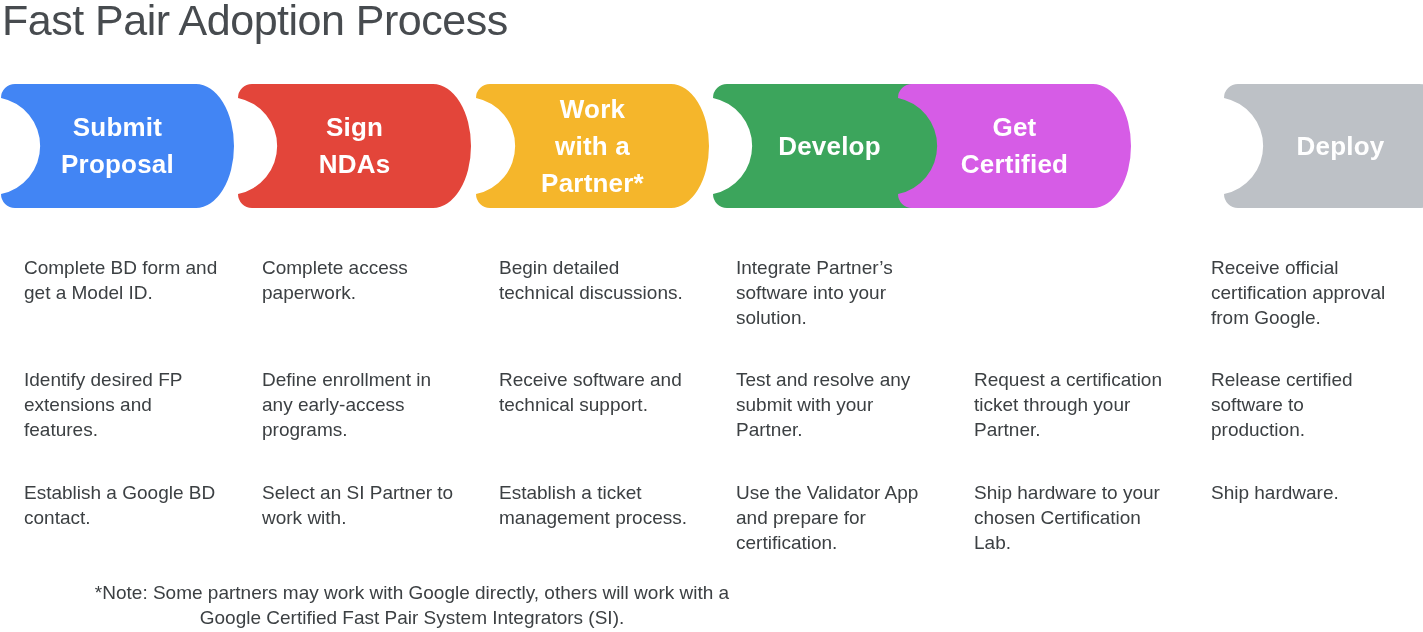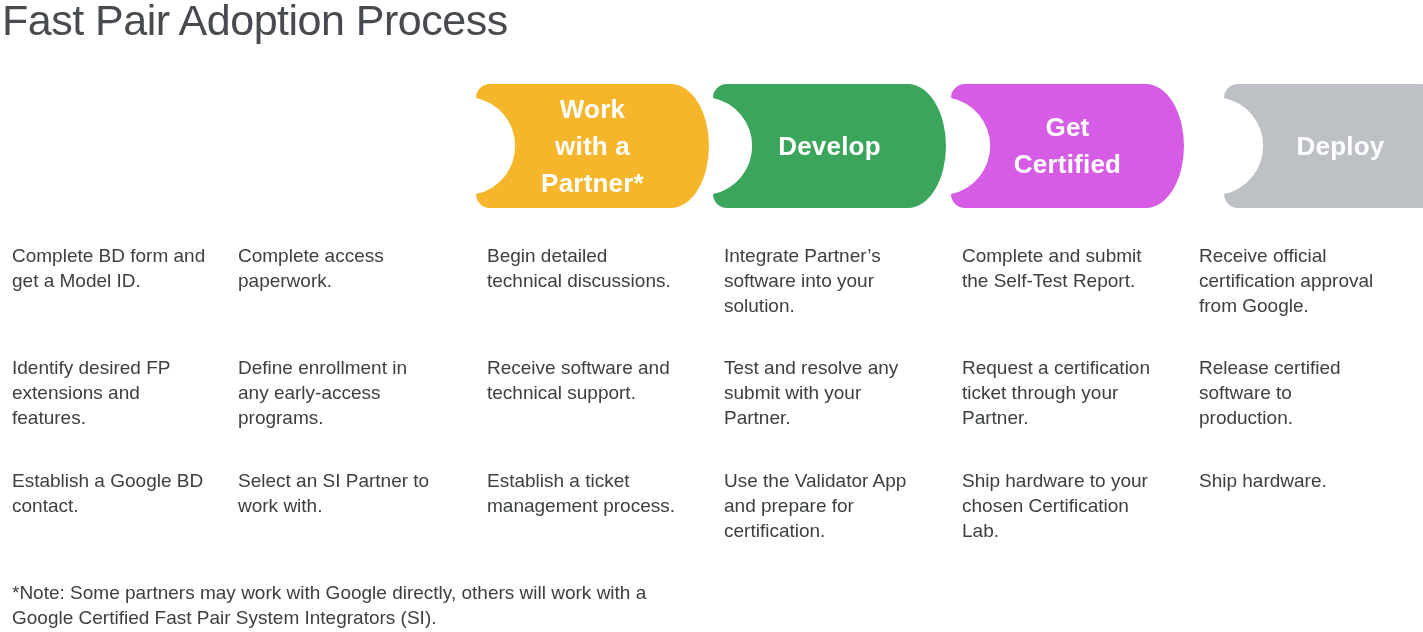--- a/index.html
+++ b/index.html
@@ -17,41 +17,55 @@
   .stage-label{
     position:absolute;left:0;top:0;right:0;bottom:0;
     display:flex;align-items:center;justify-content:center;
     text-align:center;color:#ffffff;font-size:26px;font-weight:700;
     line-height:37px;white-space:pre-line;letter-spacing:0.2px;
   }
   .stage.s1{left:1px}
   .stage.s2{left:238px}
   .stage.s3{left:476px}
   .stage.s4{left:713px}
-  .stage.s5{left:951px}
+  .stage.s5{left:898px}
   .stage.s6{left:1224px}
   .step{
-    position:absolute;margin:0;width:232px;
+    position:absolute;margin:12px;width:232px;
     font-size:19px;line-height:25px;color:#3c4043;white-space:pre-line;
   }
-  .c1{left:12px}.c2{left:238px}.c3{left:487px}.c4{left:724px}.c5{left:962px}.c6{left:1199px}
+  .c1{left:12px}.c2{left:250px}.c3{left:487px}.c4{left:724px}.c5{left:962px}.c6{left:1199px}
   .r1{top:243px}.r2{top:355px}.r3{top:468px}
   .footnote{
     position:absolute;left:12px;top:580px;margin:0;width:800px;
-    font-size:19px;line-height:25px;color:#3c4043;white-space:pre-line;
+    font-size:19px;line-height:25px;color:#3c4043;white-space:pre-line;text-align:center;
   }
 </style>
 </head>
 <body>
 
 <div class="canvas">
 
   <h1 class="title">Fast Pair Adoption Process</h1>
 
+  <div class="stage s1">
+    <svg width="233" height="124" viewBox="0 0 233 124">
+      <path d="M 14 0 H 195 A 38 62 0 0 1 233 62 A 38 62 0 0 1 195 124 H 14 A 14 14 0 0 1 0 110 A 49 49 0 0 0 0 14 A 14 14 0 0 1 14 0 Z" fill="#4285F4"></path>
+    </svg>
+    <div class="stage-label">Submit
+Proposal</div>
+  </div>
 
+  <div class="stage s2">
+    <svg width="233" height="124" viewBox="0 0 233 124">
+      <path d="M 14 0 H 195 A 38 62 0 0 1 233 62 A 38 62 0 0 1 195 124 H 14 A 14 14 0 0 1 0 110 A 49 49 0 0 0 0 14 A 14 14 0 0 1 14 0 Z" fill="#E3453A"></path>
+    </svg>
+    <div class="stage-label">Sign
+NDAs</div>
+  </div>
 
   <div class="stage s3">
     <svg width="233" height="124" viewBox="0 0 233 124">
       <path d="M 14 0 H 195 A 38 62 0 0 1 233 62 A 38 62 0 0 1 195 124 H 14 A 14 14 0 0 1 0 110 A 49 49 0 0 0 0 14 A 14 14 0 0 1 14 0 Z" fill="#F5B62B"></path>
     </svg>
     <div class="stage-label">Work
 with a
 Partner*</div>
   </div>
 
@@ -103,22 +117,20 @@
   <p class="step c4 r1">Integrate Partner’s
 software into your
 solution.</p>
   <p class="step c4 r2">Test and resolve any
 submit with your
 Partner.</p>
   <p class="step c4 r3">Use the Validator App
 and prepare for
 certification.</p>
 
-  <p class="step c5 r1">Complete and submit
-the Self-Test Report.</p>
   <p class="step c5 r2">Request a certification
 ticket through your
 Partner.</p>
   <p class="step c5 r3">Ship hardware to your
 chosen Certification
 Lab.</p>
 
   <p class="step c6 r1">Receive official
 certification approval
 from Google.</p>

